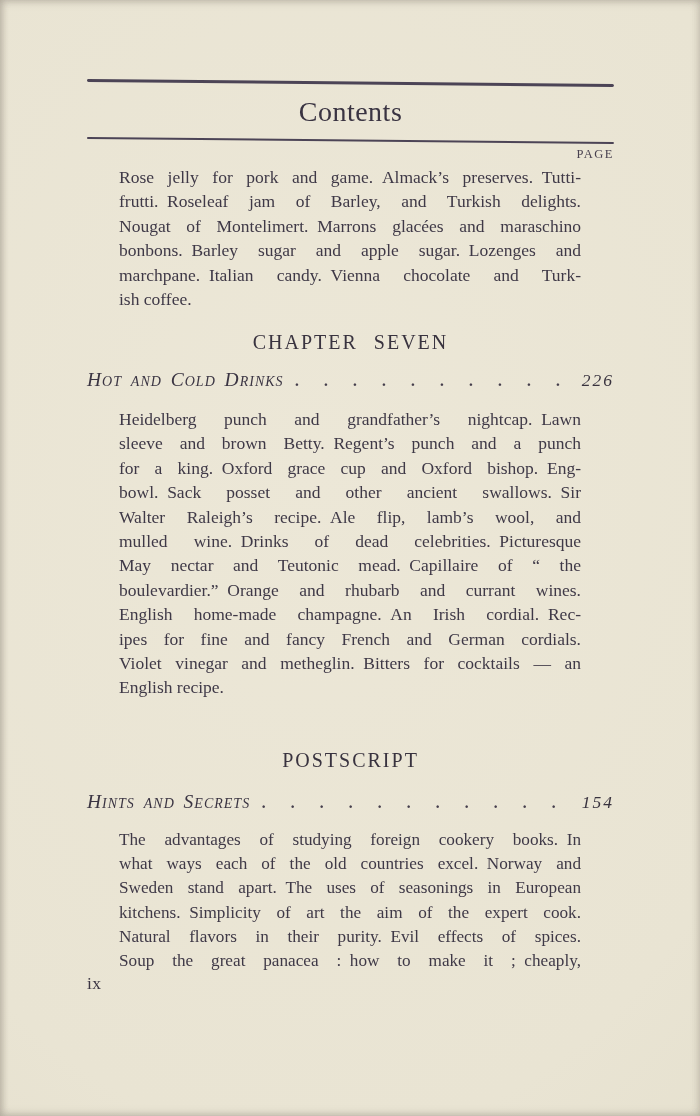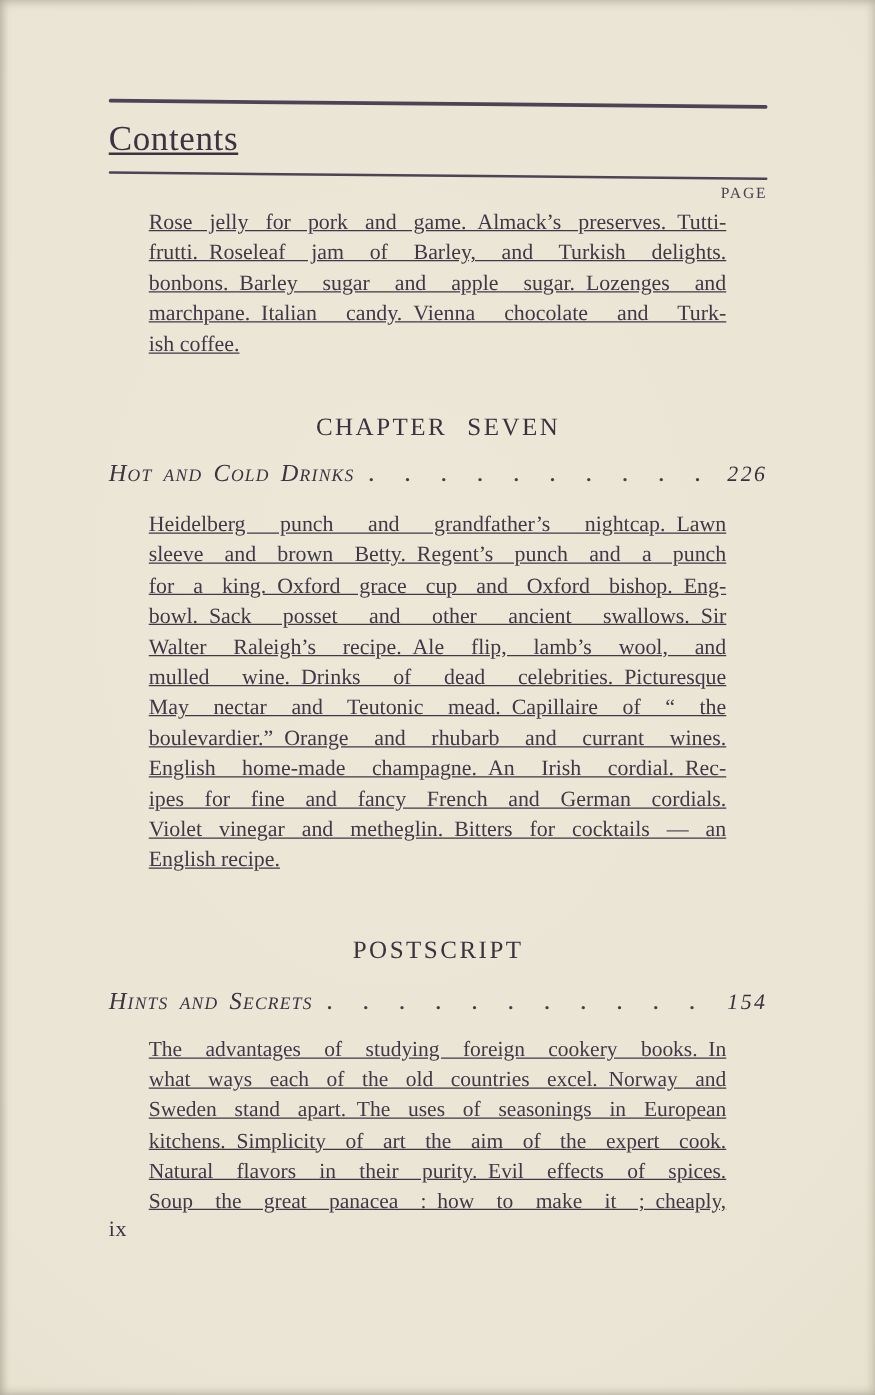--- a/index.html
+++ b/index.html
@@ -26,40 +26,38 @@
   .rule {
     position: absolute; left: 87px; width: 527px; height: 3px;
     background: #4c4456;
     transform: rotate(0.55deg);
     transform-origin: left center;
     border-radius: 2px;
   }
   .rule.thin { height: 2px; }
 
   .contents-title {
-    top: 96px; text-align: left;
+    top: 96px; text-align: center;
     font-size: 28px; letter-spacing: 0.5px;
     color: #3a3442;
-    text-decoration: underline;
   }
   .page-label {
     top: 147px; text-align: right;
     font-size: 12.5px; font-weight: normal; letter-spacing: 1.5px;
     color: #48414f;
   }
 
   .para {
     position: absolute; left: 119px; width: 462px;
     font-size: 17.5px;
   }
   .tline {
     line-height: 24.4px;
     text-align: justify;
     text-align-last: justify;
-    text-decoration: underline;
   }
   .flush-last .tline:last-child { text-align-last: left; }
 
   .chap-heading {
     text-align: center;
     font-size: 20px; letter-spacing: 2px; word-spacing: 9px;
     color: #39333f;
   }
   .h-ch7 { top: 331px; }
   .h-ps  { top: 749px; }
@@ -110,20 +108,21 @@
 
 <div class="col contents-title">Contents</div>
 
 <div class="rule thin" style="top:137px;"></div>
 
 <div class="col page-label">PAGE</div>
 
 <div class="para p-1 flush-last">
     <div class="tline">Rose jelly for pork and game. Almack’s preserves. Tutti-</div>
     <div class="tline">frutti. Roseleaf jam of Barley, and Turkish delights.</div>
+    <div class="tline">Nougat of Montelimert. Marrons glacées and maraschino</div>
     <div class="tline">bonbons. Barley sugar and apple sugar. Lozenges and</div>
     <div class="tline">marchpane. Italian candy. Vienna chocolate and Turk-</div>
     <div class="tline">ish coffee.</div>
   </div>
 
 <div class="col chap-heading h-ch7">CHAPTER SEVEN</div>
 
 <div class="col toc-entry e-1">
   <span class="entry-title">Hot and Cold Drinks</span>
   <span class="dot-leader">. . . . . . . . . .</span>

